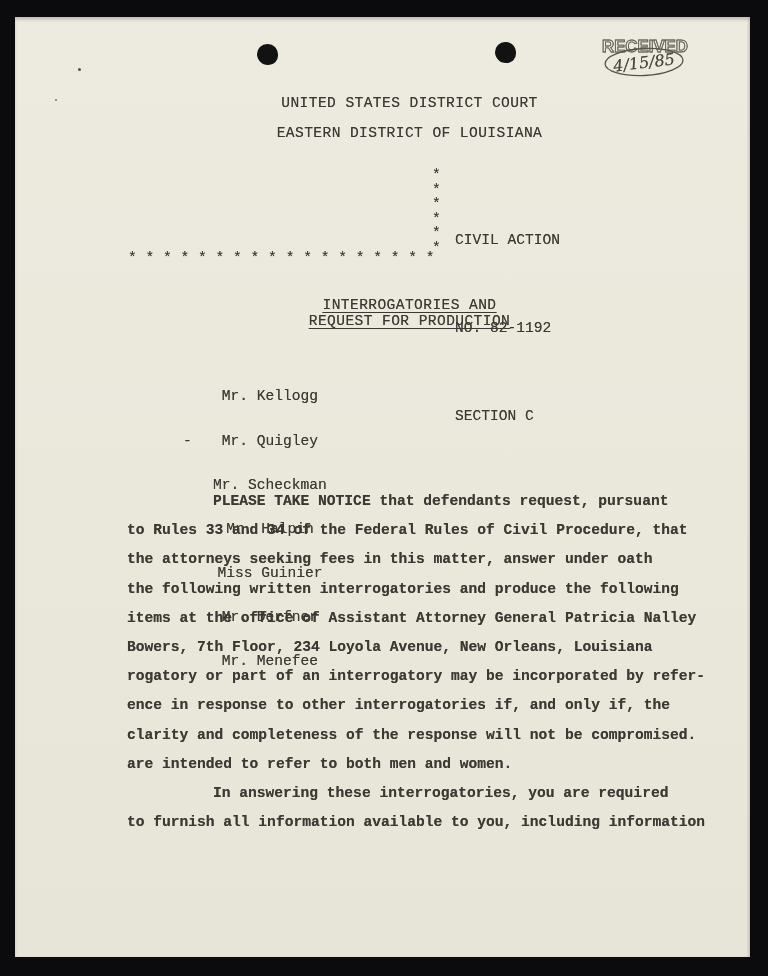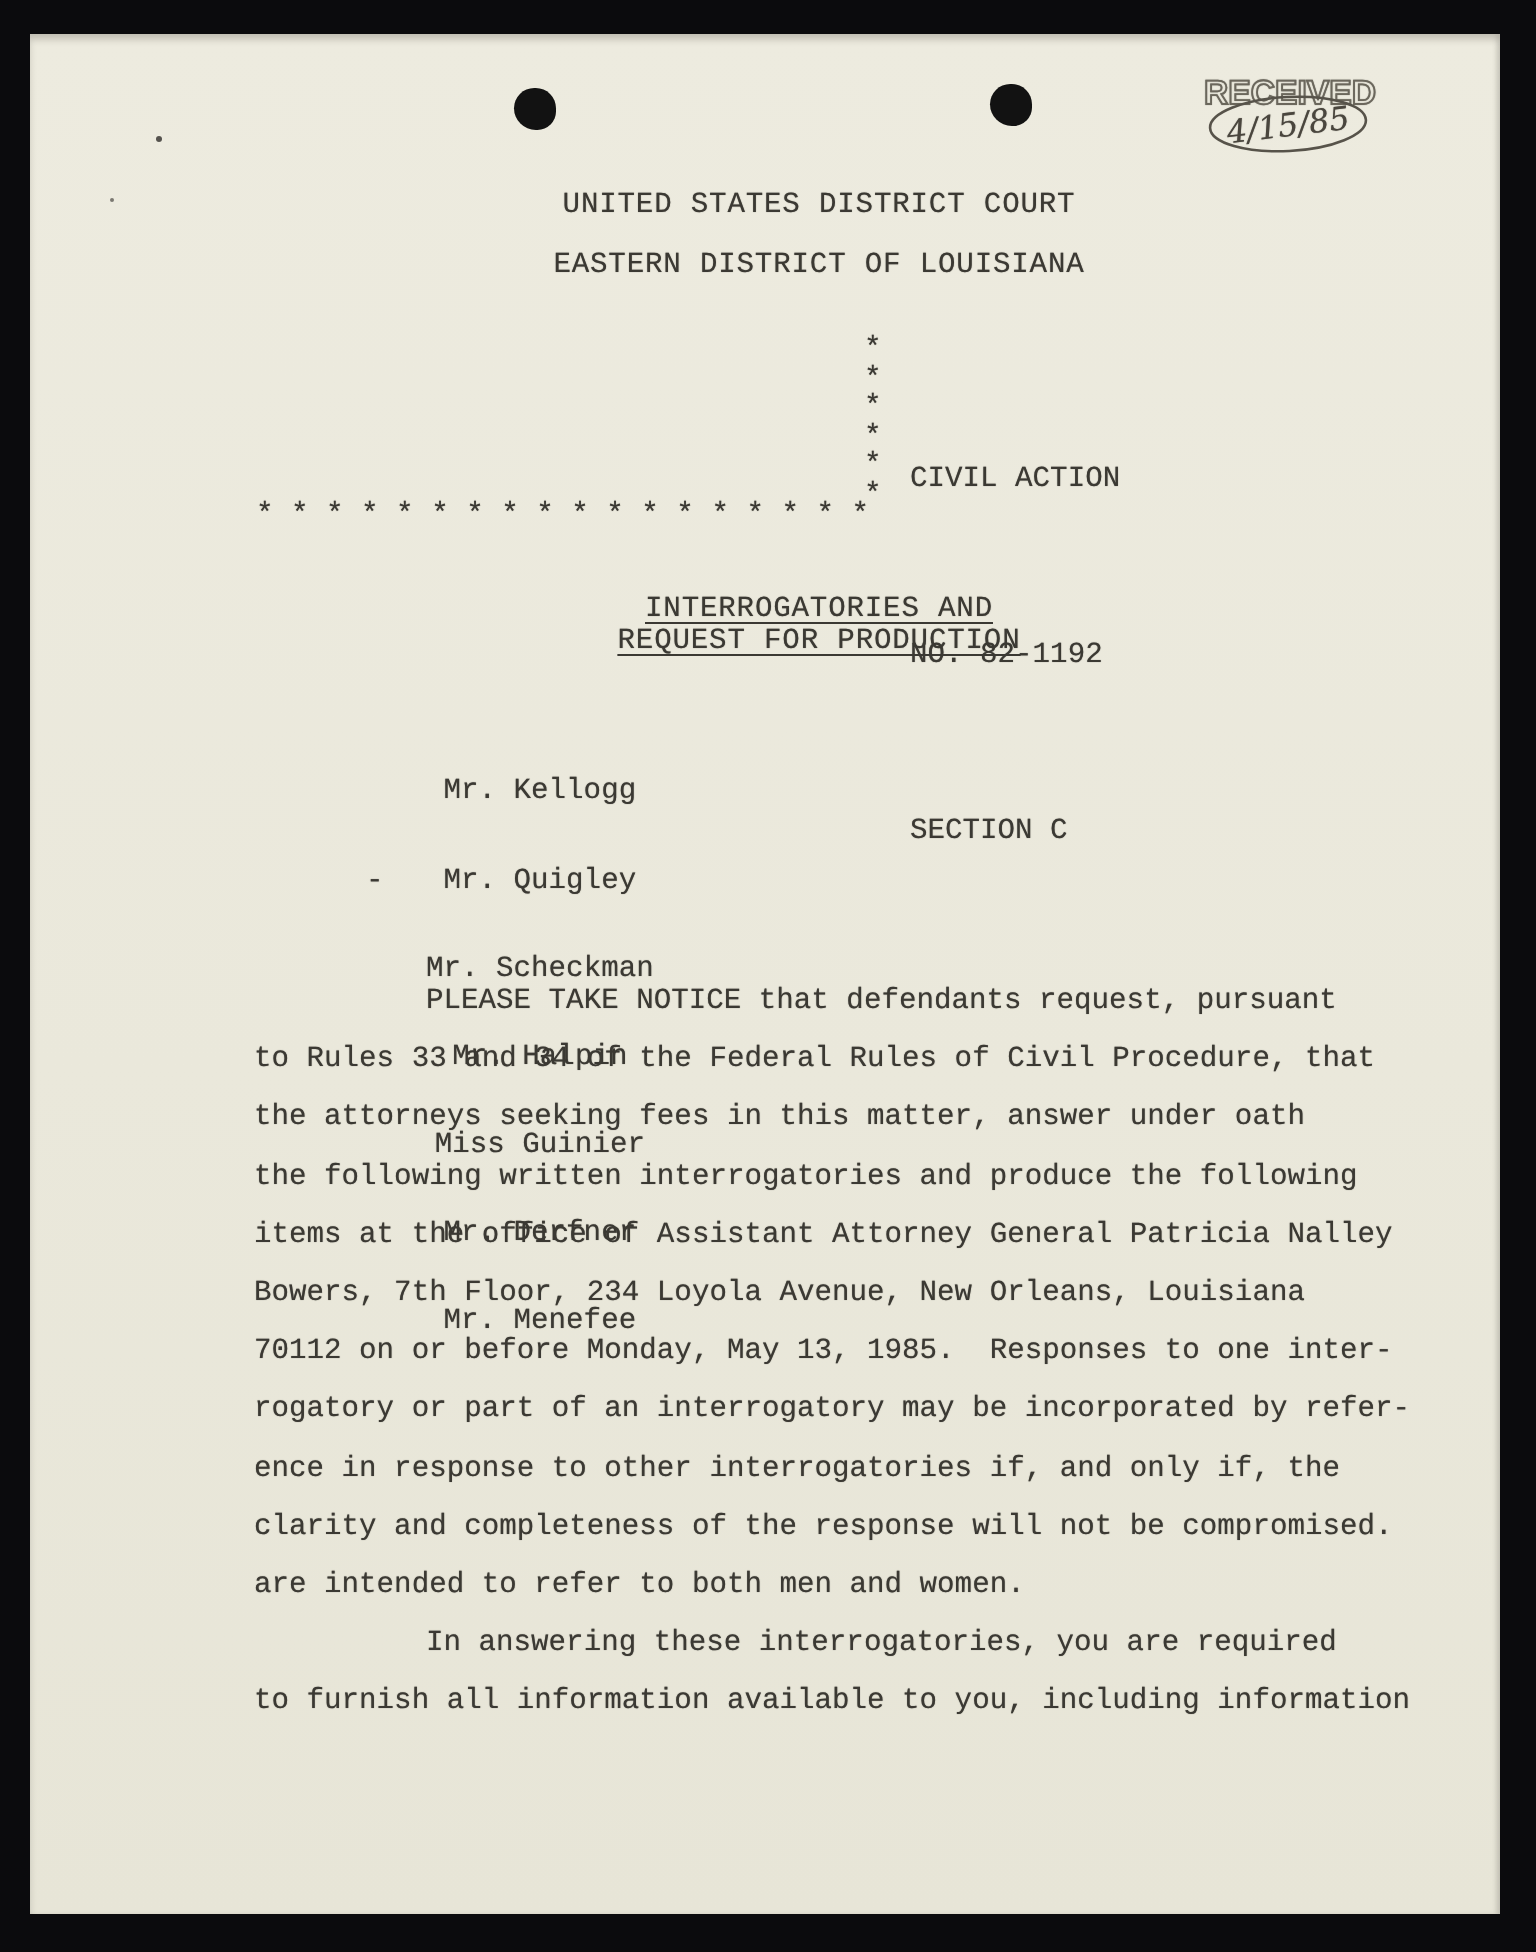--- a/index.html
+++ b/index.html
@@ -65,20 +65,21 @@
     position: absolute; left: 198px; top: 343px;
     line-height: 14.7px; white-space: pre; text-align: center;
   }
   .attorney-dash {
     position: absolute; left: 168px; top: 416px;
   }
   .bodytext {
     position: absolute; left: 112px; top: 470px;
     width: 590px;
     line-height: 29.2px;
+    font-weight: bold;
   }
   .bodyline { white-space: pre; }
   .bodyline.indent { padding-left: 86px; }
   .stamp {
     position: absolute; left: 583px; top: 18px;
     width: 96px; height: 46px;
   }
   .speck { position: absolute; background: #2e2c28; border-radius: 50%; }
   .sp1 { left: 63px; top: 51px; width: 3px; height: 3px; opacity: .8; }
   .sp2 { left: 40px; top: 82px; width: 2px; height: 2px; opacity: .6; }
@@ -137,21 +138,20 @@
     </div>
     <div class="attorney-dash">-</div>
 
     <div class="bodytext">
       <div class="bodyline indent">PLEASE TAKE NOTICE that defendants request, pursuant</div>
       <div class="bodyline">to Rules 33 and 34 of the Federal Rules of Civil Procedure, that</div>
       <div class="bodyline">the attorneys seeking fees in this matter, answer under oath</div>
       <div class="bodyline">the following written interrogatories and produce the following</div>
       <div class="bodyline">items at the office of Assistant Attorney General Patricia Nalley</div>
       <div class="bodyline">Bowers, 7th Floor, 234 Loyola Avenue, New Orleans, Louisiana</div>
-      <div class="bodyline">70112 on or before Monday, May 13, 1985.  Responses to one inter-</div>
       <div class="bodyline">rogatory or part of an interrogatory may be incorporated by refer-</div>
       <div class="bodyline">ence in response to other interrogatories if, and only if, the</div>
       <div class="bodyline">clarity and completeness of the response will not be compromised.</div>
       <div class="bodyline">are intended to refer to both men and women.</div>
       <div class="bodyline indent">In answering these interrogatories, you are required</div>
       <div class="bodyline">to furnish all information available to you, including information</div>
     </div>
 
   </div>
 </div>

